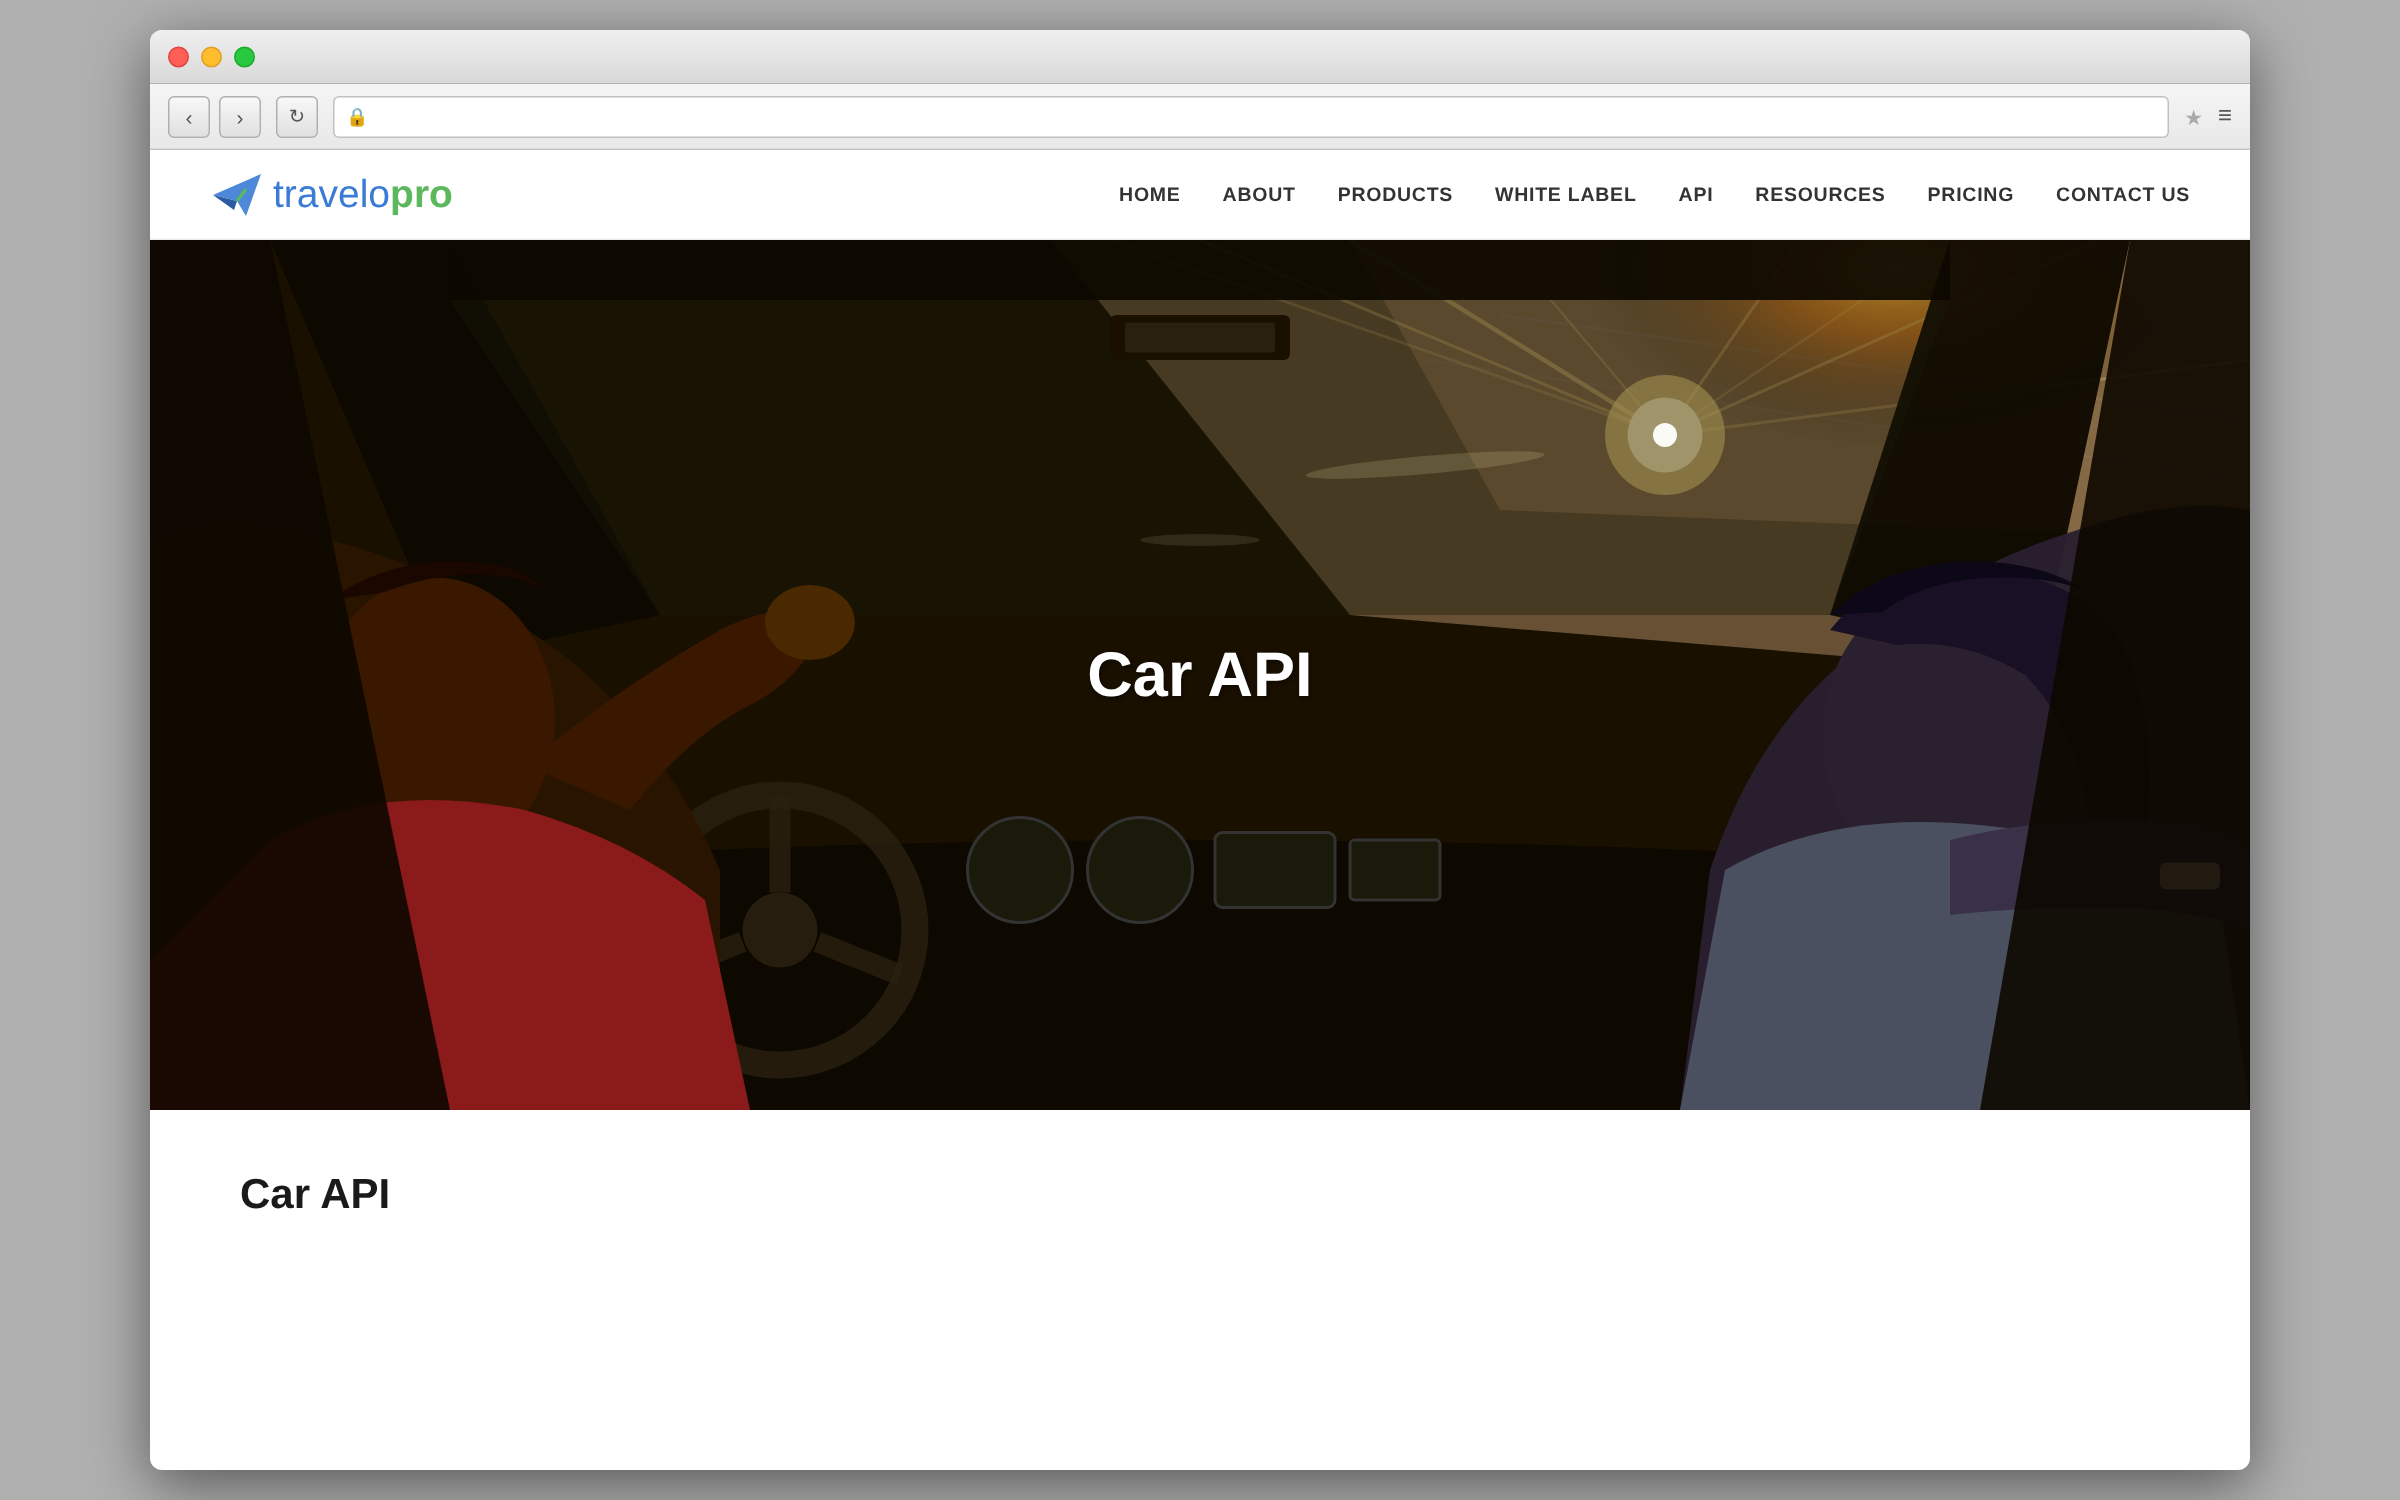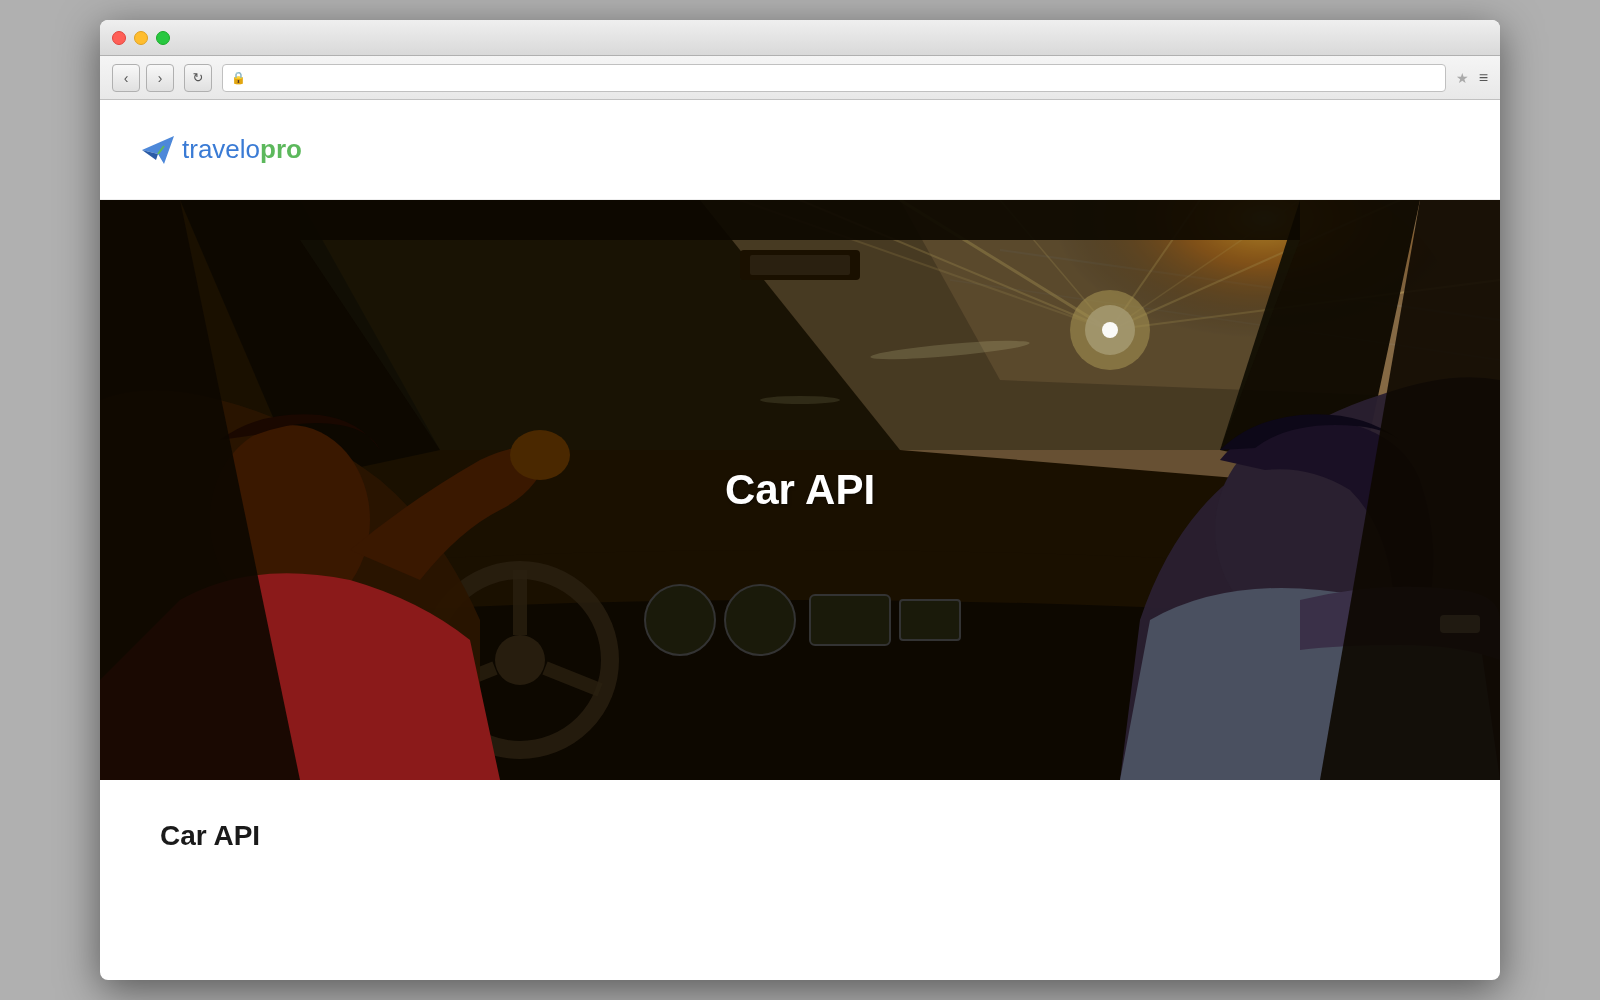--- a/index.html
+++ b/index.html
@@ -70,21 +70,21 @@
       background: white;
       width: 1400px;
       margin: 0 auto;
       position: relative;
       overflow: hidden;
     }
 
     
     .site-header {
       background: white;
-      height: 100px;
+      height: 60px;
       display: flex;
       align-items: center;
       justify-content: space-between;
       padding: 0 40px;
       border-bottom: 1px solid #eee;
     }
     .logo {
       display: flex;
       align-items: center;
       gap: 6px;
@@ -206,20 +206,30 @@
 
             <polygon points="2,18 34,4 24,32 18,22" fill="#3a7bd5" opacity="0.9"></polygon>
             <polygon points="2,18 18,22 16,28" fill="#2a5ba5"></polygon>
             <line x1="18" y1="22" x2="24" y2="14" stroke="#5cb85c" stroke-width="2"></line>
           </svg>
           <span class="logo-text">
             <span style="color:#3a7bd5; font-weight:400;">travelo</span><span style="color:#5cb85c; font-weight:600;">pro</span>
           </span>
         </div>
 
+        <nav class="nav-menu">
+          <a class="nav-item">HOME</a>
+          <a class="nav-item">ABOUT</a>
+          <a class="nav-item">PRODUCTS</a>
+          <a class="nav-item">WHITE LABEL</a>
+          <a class="nav-item">API</a>
+          <a class="nav-item">RESOURCES</a>
+          <a class="nav-item">PRICING</a>
+          <a class="nav-item">CONTACT US</a>
+        </nav>
       </div>
 
       <div class="hero">
         <svg class="hero-svg" viewBox="0 0 1400 580" xmlns="http://www.w3.org/2000/svg">
 
           <rect width="1400" height="580" fill="#1a1000"></rect>
 
           <polygon points="600,0 1400,0 1400,300 800,250" fill="#7a6040" opacity="0.8"></polygon>
           <polygon points="800,0 1400,0 1400,200 900,180" fill="#9a7a50" opacity="0.6"></polygon>
 

